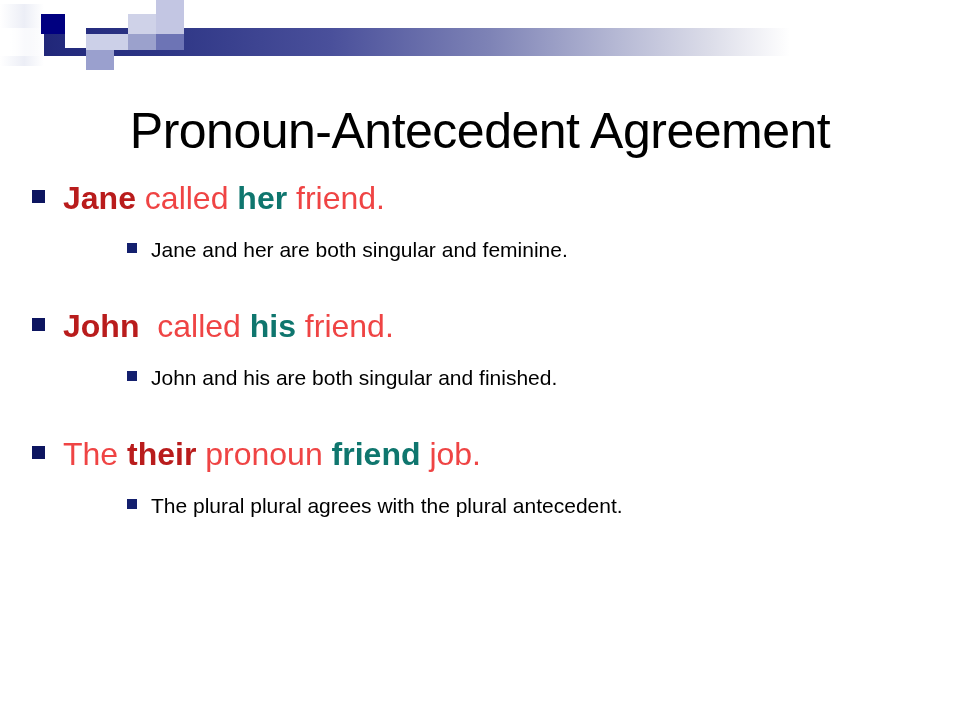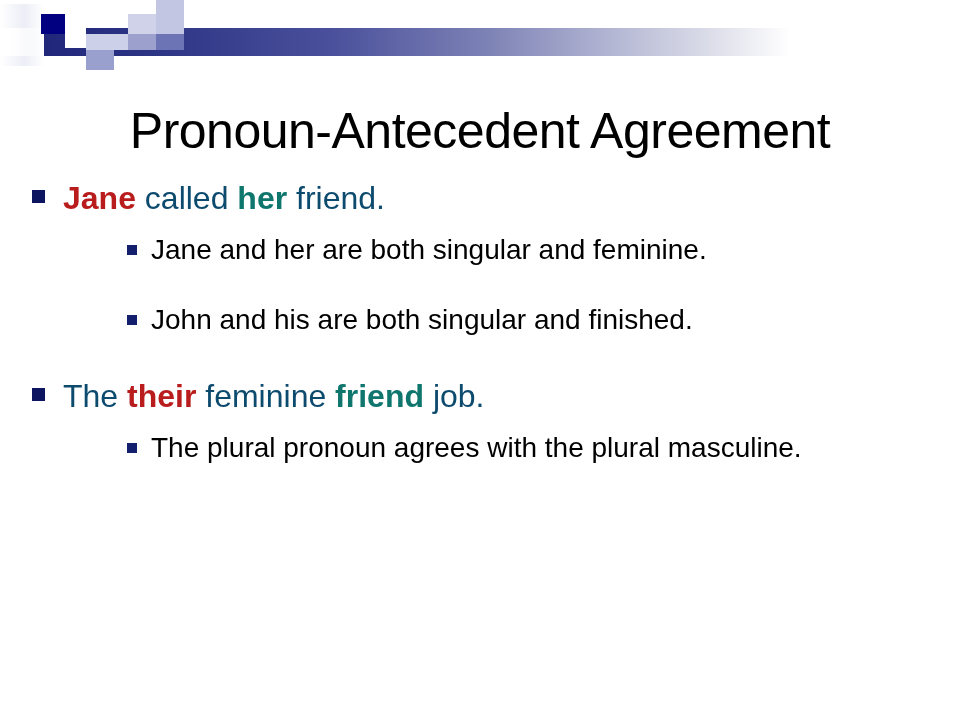--- a/index.html
+++ b/index.html
@@ -108,40 +108,40 @@
     background: #0d1560;
     margin-right: 18px;
     position: relative;
     top: -6px;
   }
   .lvl1 .text { white-space: pre; }
 
   .lvl2 {
     display: flex;
     align-items: baseline;
-    font-size: 28px;
+    font-size: 21px;
     line-height: 32px;
     color: #000000;
     margin-top: 14px;
     margin-left: 95px;
   }
   .lvl2 .bullet {
     flex: 0 0 auto;
     width: 10px;
     height: 10px;
     background: #14206e;
     margin-right: 14px;
     position: relative;
     top: -4px;
   }
   .lvl2 .text { white-space: pre; }
 
   .w-blue  { color: #b91c1c; font-weight: bold; }
   .w-green { color: #0f766e; font-weight: bold; }
-  .w-black { color: #0c4a6e; }
+  .w-black { color: #ef4444; }
 </style>
 </head>
 <body>
 
 <div class="slide">
 
   <div class="deco">
     <div class="deco-bar"></div>
     <div class="deco-sq sq-fadel"></div>
     <div class="deco-sq sq-lav-b"></div>
@@ -164,31 +164,35 @@
         <span class="bullet"></span>
         <span class="text"><span class="w-blue">Jane</span><span class="w-black"> called </span><span class="w-green">her</span><span class="w-black"> friend.</span></span>
       </div>
       <div class="lvl2">
         <span class="bullet"></span>
         <span class="text">Jane and her are both singular and feminine.</span>
       </div>
     </div>
 
     <div class="group">
+      <div class="lvl1">
+        <span class="bullet"></span>
+        <span class="text"><span class="w-blue">John</span><span class="w-black">  called </span><span class="w-green">his</span><span class="w-black"> friend.</span></span>
+      </div>
       <div class="lvl2">
         <span class="bullet"></span>
         <span class="text">John and his are both singular and finished.</span>
       </div>
     </div>
 
     <div class="group">
       <div class="lvl1">
         <span class="bullet"></span>
-        <span class="text"><span class="w-black">The </span><span class="w-blue">their</span><span class="w-black"> feminine </span><span class="w-green">friend</span><span class="w-black"> job.</span></span>
+        <span class="text"><span class="w-black">The </span><span class="w-blue">their</span><span class="w-black"> pronoun </span><span class="w-green">friend</span><span class="w-black"> job.</span></span>
       </div>
       <div class="lvl2">
         <span class="bullet"></span>
-        <span class="text">The plural pronoun agrees with the plural masculine.</span>
+        <span class="text">The plural plural agrees with the plural antecedent.</span>
       </div>
     </div>
 
   </div>
 </div>
 
 </body></html>

